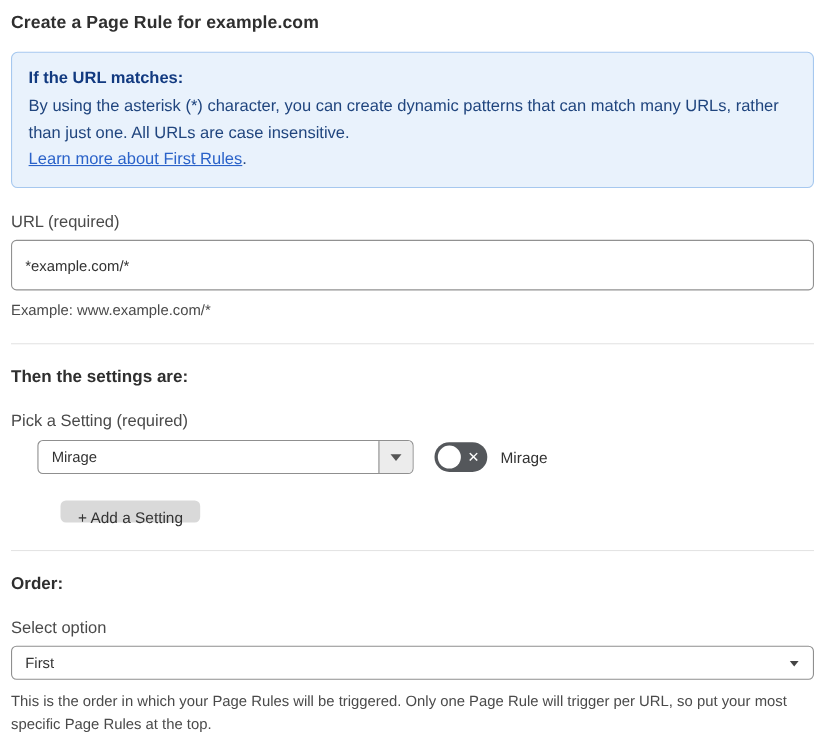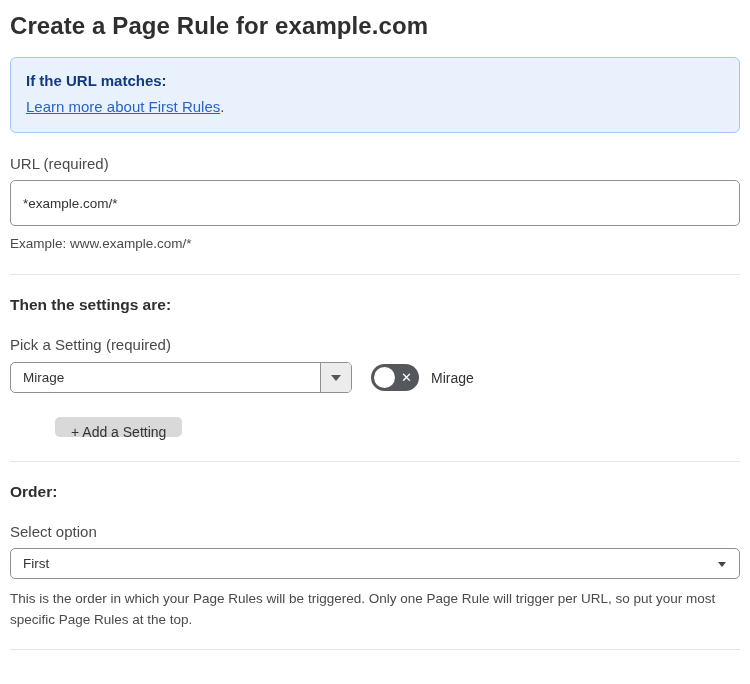--- a/index.html
+++ b/index.html
@@ -7,21 +7,21 @@
   body {
     width: 750px;
     height: 684px;
     font-family: "Liberation Sans", sans-serif;
     color: #333;
     padding: 10px 10px 0 10px;
     overflow: hidden;
   }
 
   .page-title {
-    font-size: 24px;
+    font-size: 16px;
     font-weight: 700;
     color: #2f2f2f;
     margin-top: 2px;
     letter-spacing: .1px;
   }
 
   
   .info-box {
     margin-top: 17px;
     background: #e9f2fc;
@@ -83,20 +83,21 @@
     font-weight: 700;
     color: #2f2f2f;
     margin-top: 21px;
   }
 
   
   .setting-row {
     display: flex;
     align-items: center;
     margin-top: 9px;
+    margin-left: 24px;
   }
   .dropdown {
     display: flex;
     width: 342px;
     height: 31px;
     border: 1px solid #8f8f8f;
     border-radius: 5px;
     background: #fff;
     overflow: hidden;
     cursor: pointer;
@@ -203,20 +204,21 @@
 </style>
 </head>
 <body>
 
 
 
 <h1 class="page-title">Create a Page Rule for example.com</h1>
 
 <div class="info-box">
   <div class="info-heading">If the URL matches:</div>
+  <div class="info-body">By using the asterisk (*) character, you can create dynamic patterns that can match many URLs, rather than just one. All URLs are case insensitive.</div>
   <div><a class="info-link">Learn more about First Rules</a><span>.</span></div>
 </div>
 
 <div class="field-label">URL (required)</div>
 <input class="text-input" type="text" value="*example.com/*" style="">
 <div class="helper-text">Example: www.example.com/*</div>
 
 <hr class="divider">
 
 <div class="section-heading">Then the settings are:</div>

